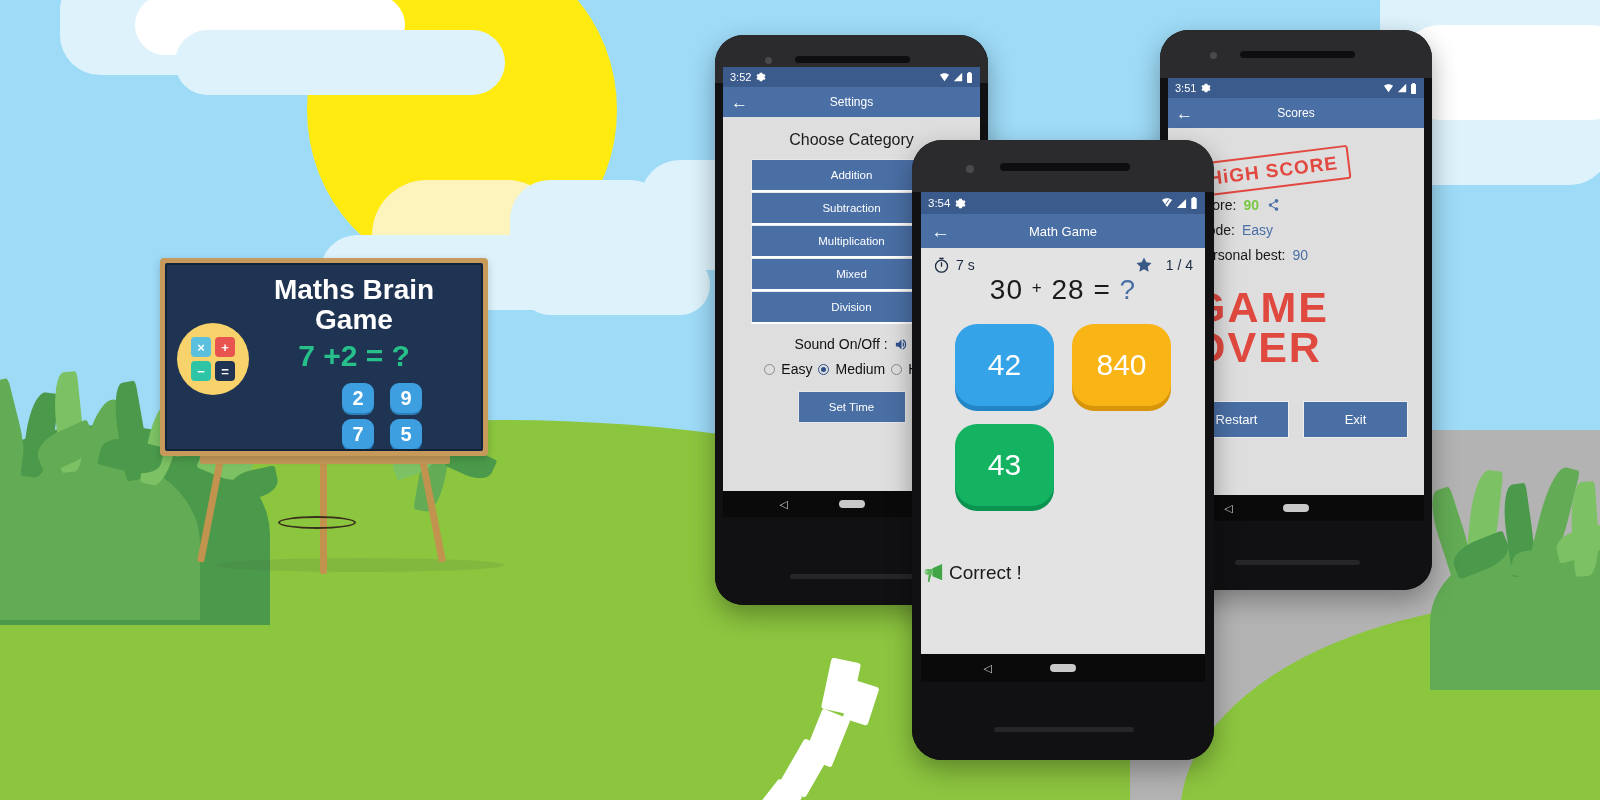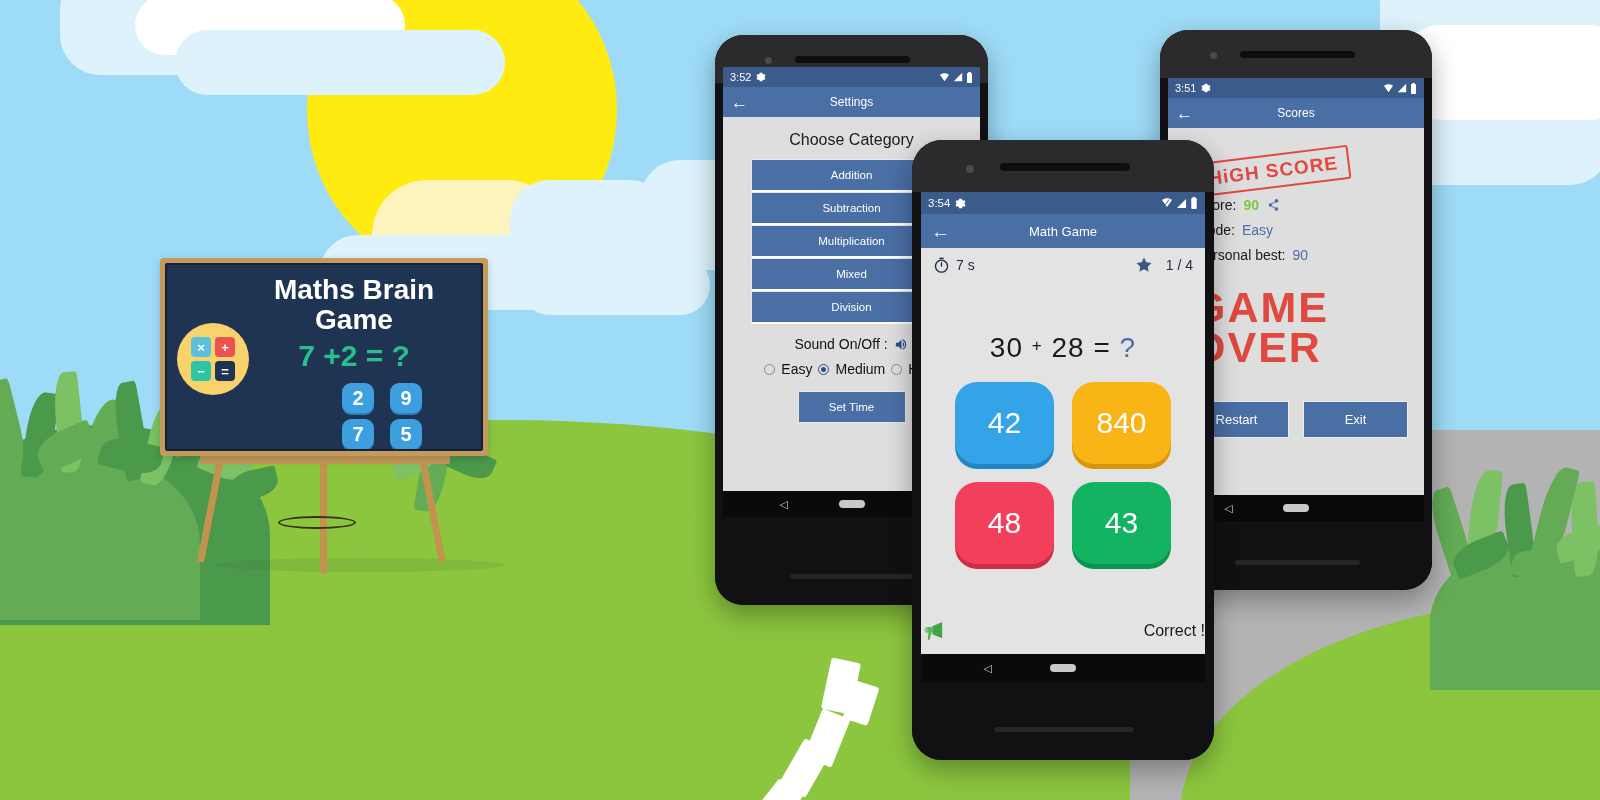--- a/index.html
+++ b/index.html
@@ -154,34 +154,34 @@
   .radio.on::after { content:""; position:absolute; inset:2px; background:#2f4f8a; border-radius:50%; }
   .settime {
     margin:14px auto 0; width:108px; background:#4a6fa5; color:#fff;
     text-align:center; font-size:11.5px; padding:9px 0; border:1px solid #e8e8e8;
   }
 
   
   .game-top { display:flex; align-items:center; padding:8px 12px 0; font-size:14px; color:#1b2a40; }
   .timer { display:flex; align-items:center; gap:6px; }
   .scorebox { margin-left:auto; display:flex; align-items:center; gap:13px; }
-  .equation { text-align:center; margin-top:58px; font-size:28px; color:#1a1a1a; letter-spacing:1px; }
+  .equation { text-align:center; font-size:28px; color:#1a1a1a; letter-spacing:1px; }
   .equation .op { font-size:17px; vertical-align:6px; }
   .equation .qm { color:#4a6fa5; }
   .ans-grid { display:grid; grid-template-columns:1fr 1fr; gap:18px; padding:18px 34px 0; }
   .ans {
     height:82px; border-radius:22px; color:#ffffff;
     font-size:30px; display:flex; align-items:center; justify-content:center;
   }
   .ans.blue   { background:#34a3e8; box-shadow:0 5px 0 #2286c6; }
   .ans.orange { background:#f9b416; box-shadow:0 5px 0 #d9950a; }
   .ans.red    { background:#f2405c; box-shadow:0 5px 0 #cf2c47; }
   .ans.green  { background:#13b362; box-shadow:0 5px 0 #0b9350; }
-  .feedback { display:flex; align-items:center; justify-content:space-between; gap:2px;
-              margin-top:56px; font-size:16px; color:#1a1a1a; }
+  .feedback { display:flex; align-items:center; justify-content:flex-start; gap:2px;
+              margin-top:56px; font-size:19px; color:#1a1a1a; }
 
   
   .stamp {
     display:inline-block; transform:rotate(-7deg);
     border:2.5px solid #e2483f; color:#e2483f; font-weight:bold;
     padding:4px 10px; font-size:19px; letter-spacing:1px; border-radius:3px;
     margin:26px 0 0 28px;
   }
   .srow { font-size:14px; color:#1a1a1a; margin:9px 0 0 28px; display:flex; align-items:center; gap:7px; }
   .sval-green { color:#7ac943; font-weight:bold; }
@@ -487,21 +487,20 @@
         <span>30</span>
         <span class="op">+</span>
         <span>28</span>
         <span>=</span>
         <span class="qm">?</span>
       </div>
 
       <div class="ans-grid">
         <div class="ans blue">42</div>
         <div class="ans orange">840</div>
-        <div class="ans red">48</div>
         <div class="ans green">43</div>
       </div>
 
       <div class="feedback">
         <svg width="26" height="22" viewBox="0 0 32 26">
           <path fill="#3fa545" d="M26 2v20l-12-5V7z"></path>
           <path fill="#5cb85c" d="M14 8H8a3.5 3.5 0 000 7h6z"></path>
           <path fill="#4aa84a" d="M9 15h3l-1 9H9z" transform="rotate(8 10 19)"></path>
           <path fill="#8fd08f" d="M5 9.5h3v4H5z"></path>
         </svg>

